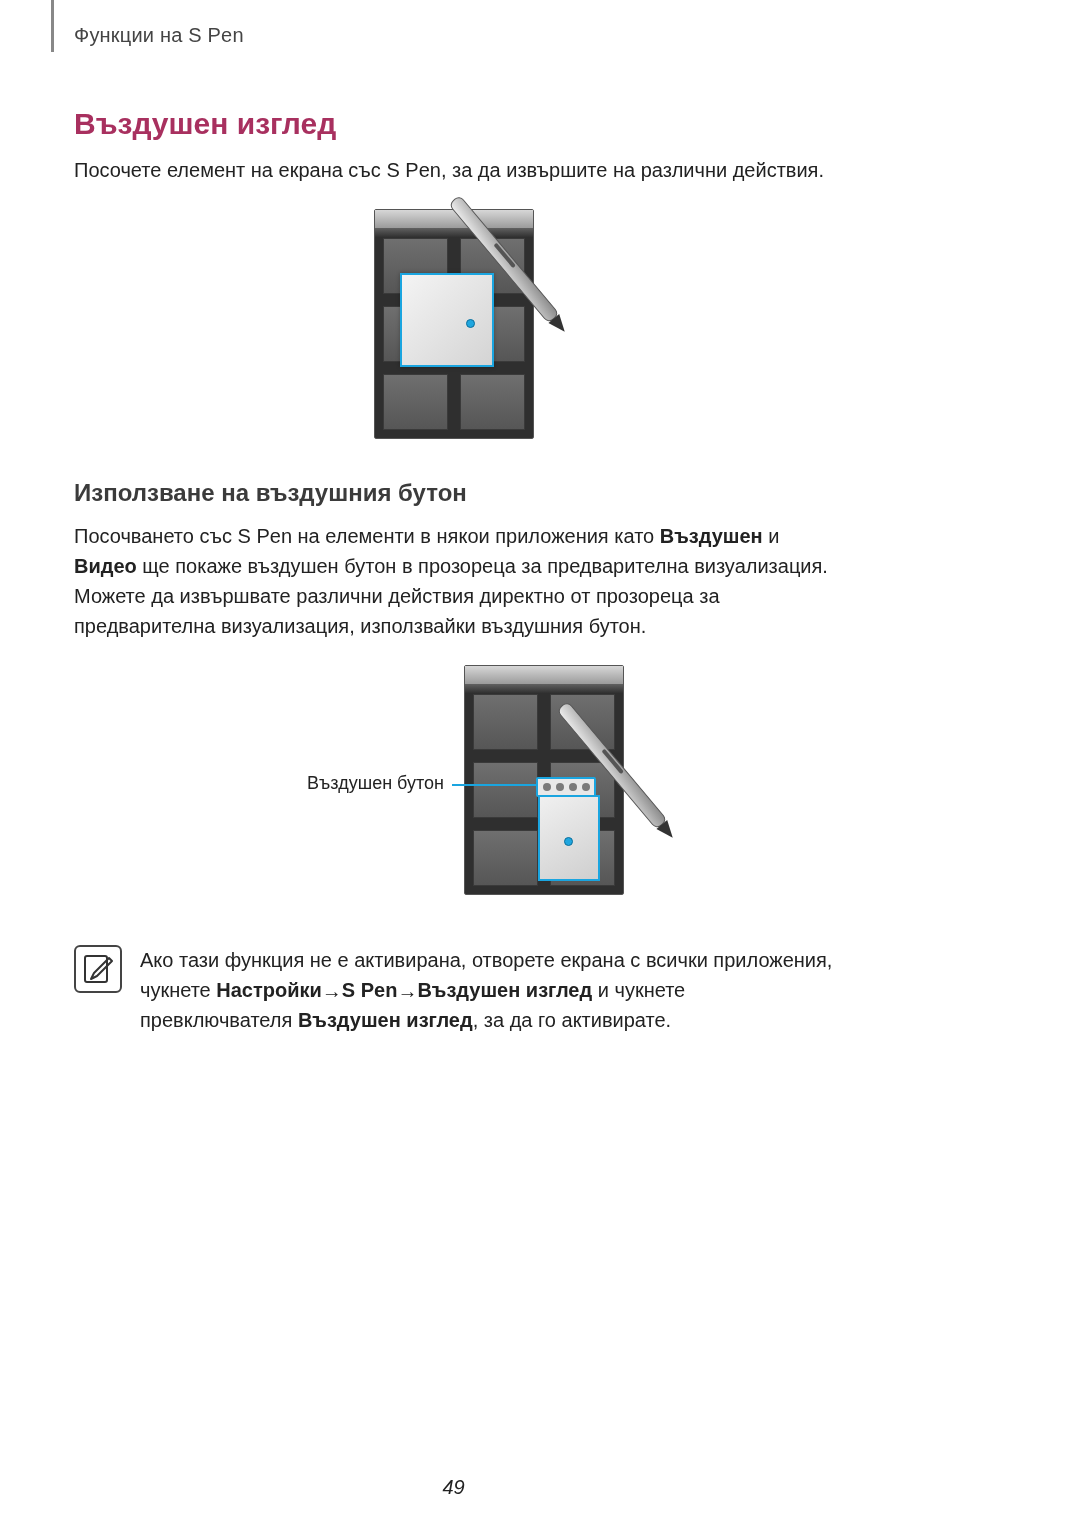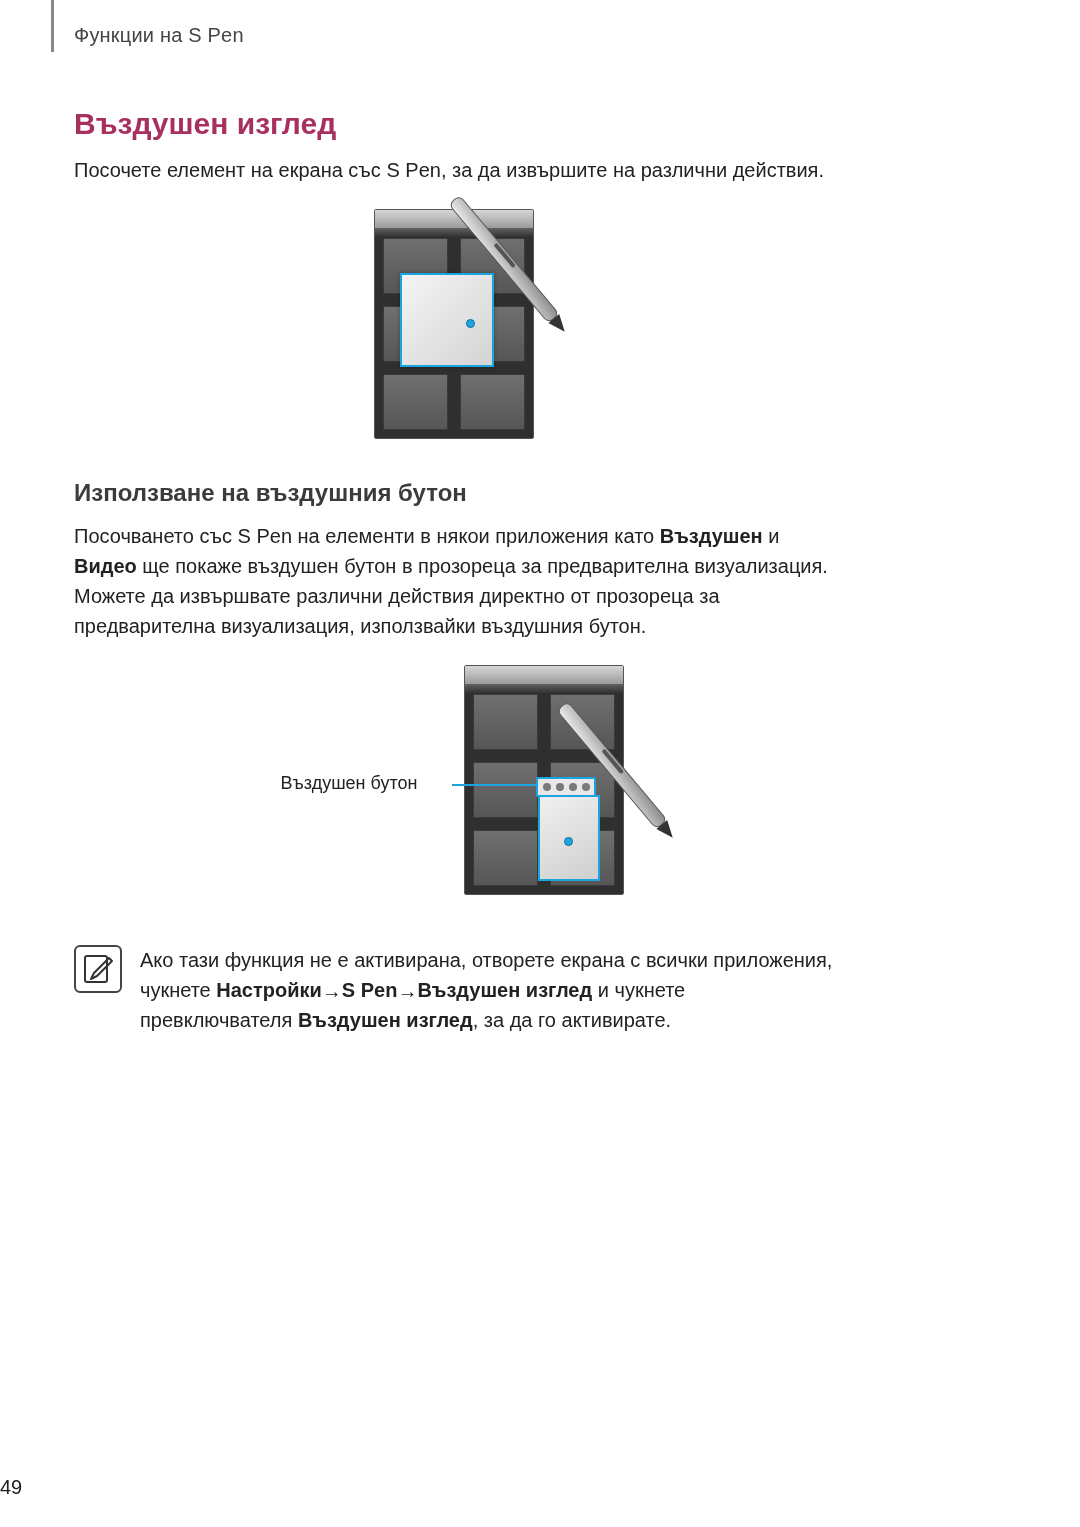--- a/index.html
+++ b/index.html
@@ -132,21 +132,21 @@
   }
   .callout-line {
     position: absolute;
     height: 2px;
     background: #1aa5e0;
   }
   .callout-label {
     position: absolute;
     font-size: 18px;
     color: #222;
-    text-align: center;
+    text-align: right;
   }
   .note-row {
     display: flex;
     gap: 18px;
     margin-top: 10px;
   }
   .note-icon {
     width: 44px; height: 44px;
     flex: 0 0 44px;
     border: 2px solid #444;
@@ -155,23 +155,24 @@
   }
   .note-text {
     font-size: 20px;
     line-height: 1.5;
   }
   .note-text .b { font-weight: 700; }
   .pagenum {
     position: absolute;
     bottom: 28px;
     left: 0; right: 0;
-    text-align: left;
-    font-size: 20px;
-    color: #222;
+    text-align: center;
+    font-size: 20px;
+    color: #222;
+    font-style: italic;
   }
   .arrow {
     display: inline-block;
     transform: translateY(1px);
   }
   
   #fig1 .phone { left: 50%; margin-left: -80px; top: 0; }
   #fig1 .preview-tile { left: 50%; margin-left: -54px; top: 64px; }
   #fig1 .dot { left: 50%; margin-left: 12px; top: 110px; }
   #fig1 .pen { left: 50%; margin-left: -18px; top: -20px; }

